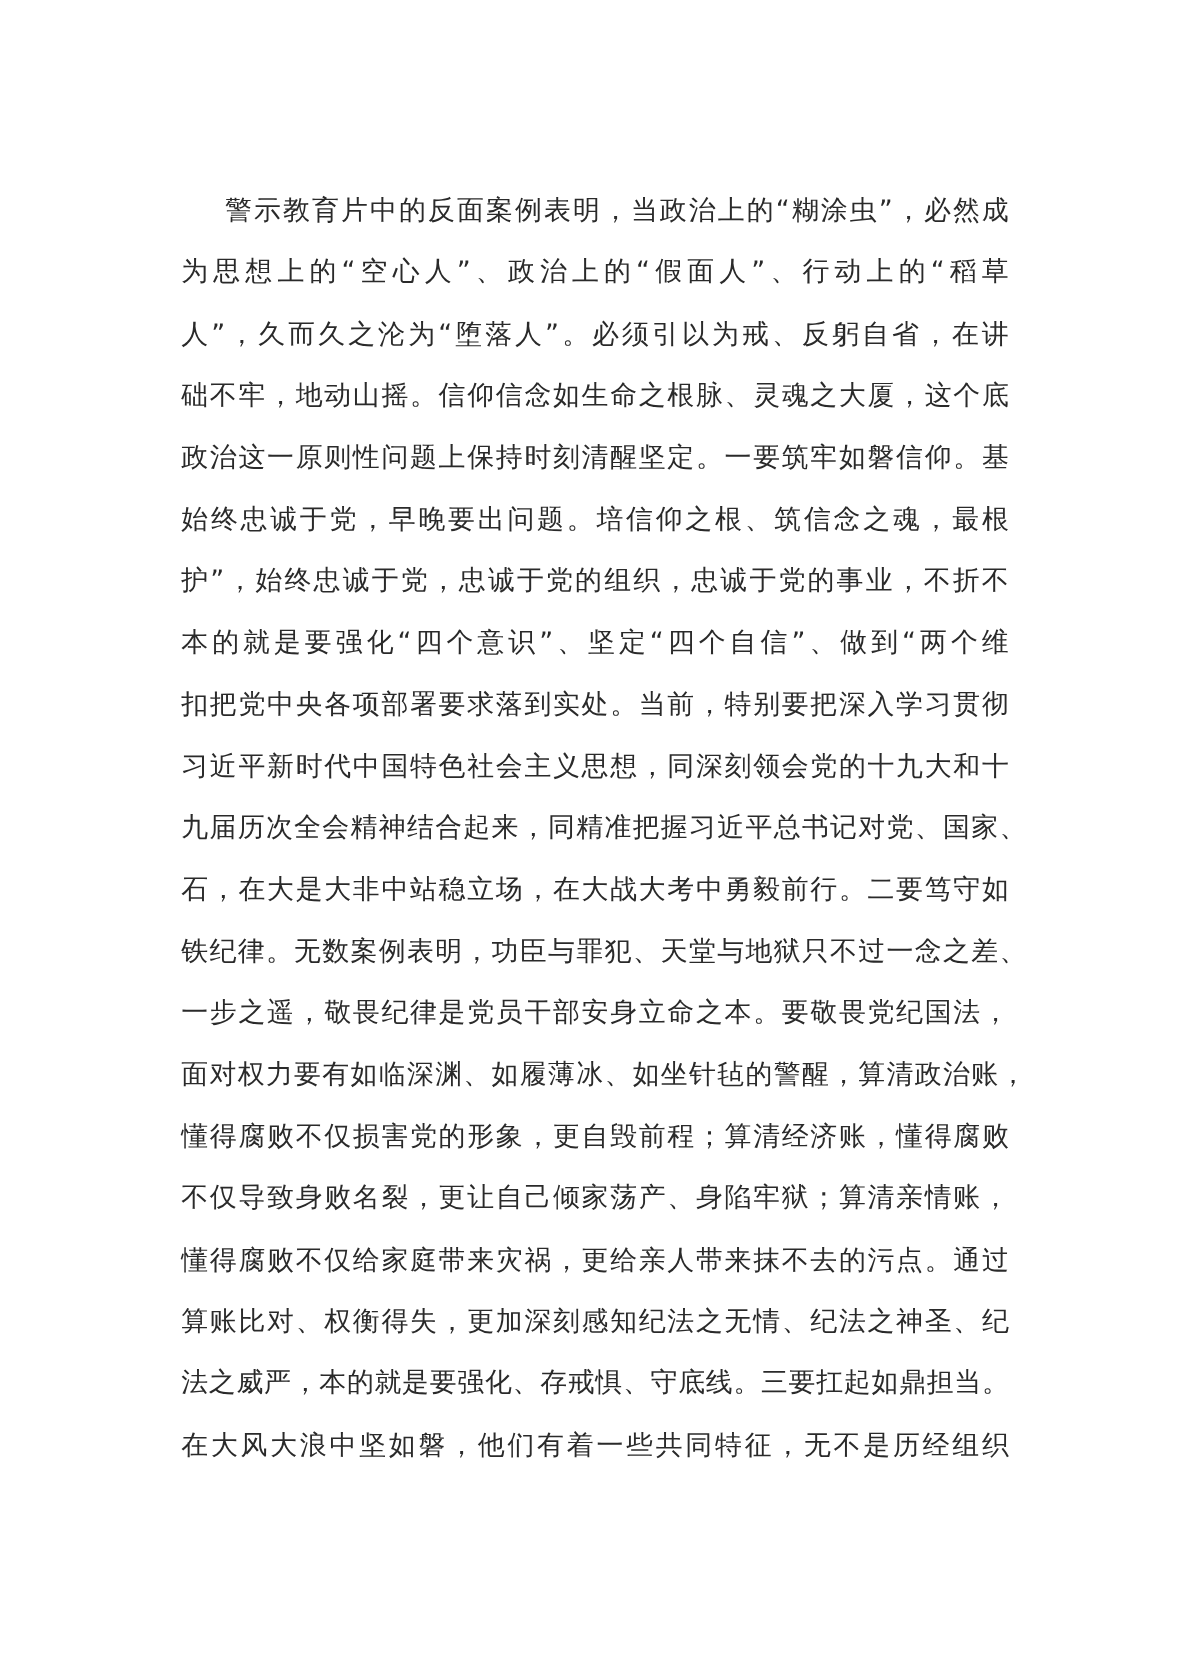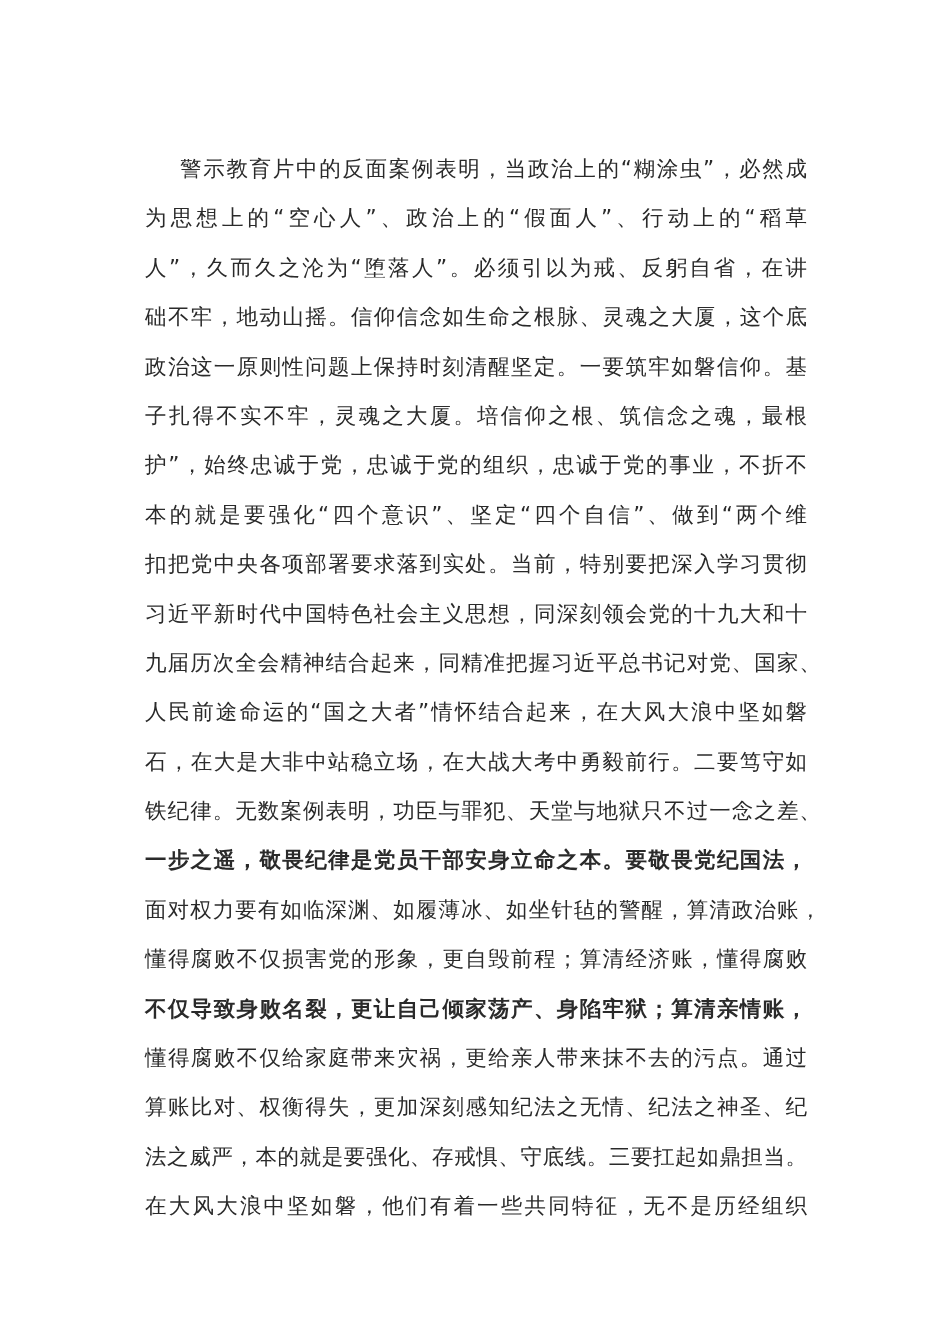--- a/index.html
+++ b/index.html
@@ -40,40 +40,38 @@
     }
     .line.first {
       padding-left: 35px;
     }
     .line.hang {
       width: 676px;
     }
     .line.short {
       text-align-last: justify;
       width: 662px;
-      font-weight: bold;
     }
   </style>
 </head>
 <body>
 
 <div class="page">
   <div class="body-text">
     <div class="line first">警示教育片中的反面案例表明，当政治上的“糊涂虫”，必然成</div>
     <div class="line">为思想上的“空心人”、政治上的“假面人”、行动上的“稻草</div>
     <div class="line">人”，久而久之沦为“堕落人”。必须引以为戒、反躬自省，在讲</div>
     <div class="line">础不牢，地动山摇。信仰信念如生命之根脉、灵魂之大厦，这个底</div>
     <div class="line">政治这一原则性问题上保持时刻清醒坚定。一要筑牢如磐信仰。基</div>
-    <div class="line">子扎得不实不牢，灵魂之大厦。培信仰之根、筑信念之魂，最根</div>
+    <div class="line">始终忠诚于党，早晚要出问题。培信仰之根、筑信念之魂，最根</div>
     <div class="line">护”，始终忠诚于党，忠诚于党的组织，忠诚于党的事业，不折不</div>
     <div class="line">本的就是要强化“四个意识”、坚定“四个自信”、做到“两个维</div>
     <div class="line">扣把党中央各项部署要求落到实处。当前，特别要把深入学习贯彻</div>
     <div class="line">习近平新时代中国特色社会主义思想，同深刻领会党的十九大和十</div>
     <div class="line hang">九届历次全会精神结合起来，同精准把握习近平总书记对党、国家、</div>
-    <div class="line">人民前途命运的“国之大者”情怀结合起来，在大风大浪中坚如磐</div>
     <div class="line">石，在大是大非中站稳立场，在大战大考中勇毅前行。二要笃守如</div>
     <div class="line hang">铁纪律。无数案例表明，功臣与罪犯、天堂与地狱只不过一念之差、</div>
     <div class="line short">一步之遥，敬畏纪律是党员干部安身立命之本。要敬畏党纪国法，</div>
     <div class="line hang">面对权力要有如临深渊、如履薄冰、如坐针毡的警醒，算清政治账，</div>
     <div class="line">懂得腐败不仅损害党的形象，更自毁前程；算清经济账，懂得腐败</div>
     <div class="line short">不仅导致身败名裂，更让自己倾家荡产、身陷牢狱；算清亲情账，</div>
     <div class="line">懂得腐败不仅给家庭带来灾祸，更给亲人带来抹不去的污点。通过</div>
     <div class="line">算账比对、权衡得失，更加深刻感知纪法之无情、纪法之神圣、纪</div>
     <div class="line">法之威严，本的就是要强化、存戒惧、守底线。三要扛起如鼎担当。</div>
     <div class="line">在大风大浪中坚如磐，他们有着一些共同特征，无不是历经组织</div>

